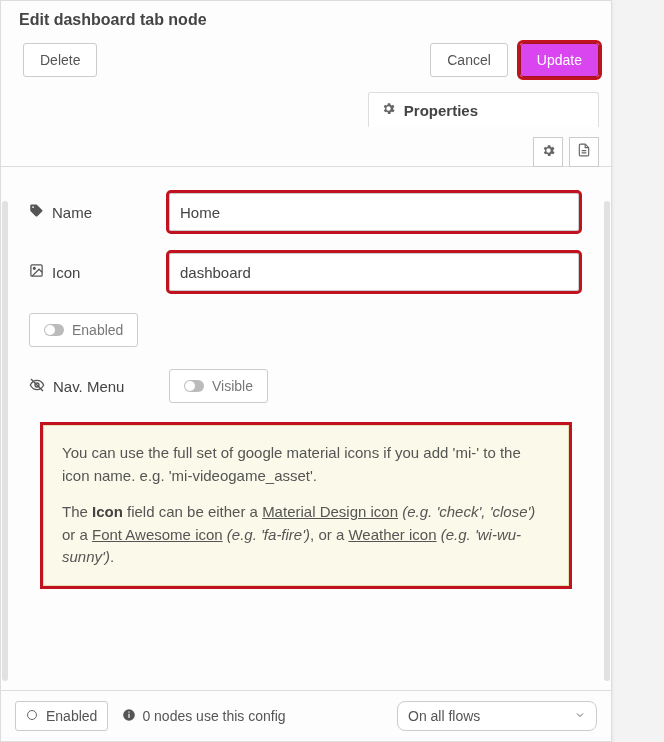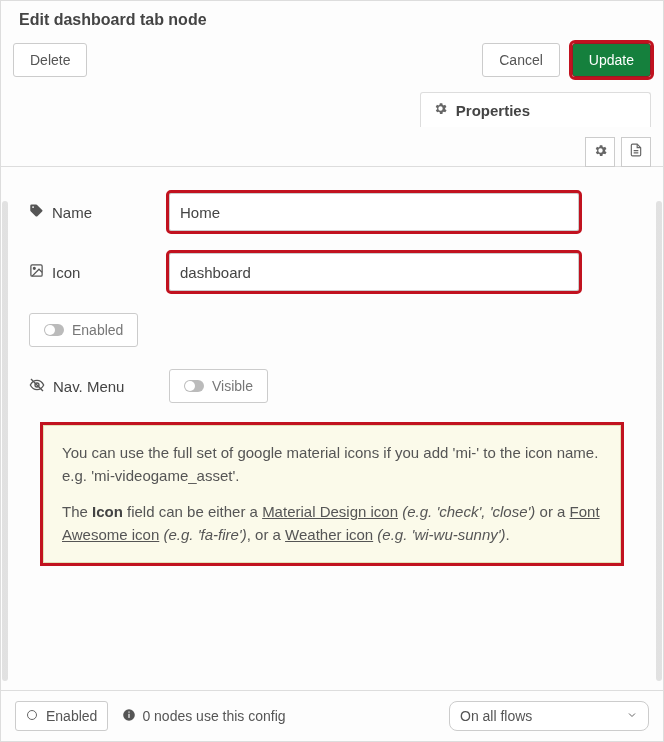--- a/index.html
+++ b/index.html
@@ -3,51 +3,51 @@
 <meta charset="utf-8">
 <style>
   * { box-sizing: border-box; }
   body {
     margin: 0;
     font-family: -apple-system, BlinkMacSystemFont, "Segoe UI", Helvetica, Arial, sans-serif;
     background: #f3f3f3;
     color: #333;
   }
   .panel {
-    width: 664px;
+    width: 612px;
     height: 742px;
     background: #fdfdfd;
     border: 1px solid #ddd;
     position: relative;
     display: flex;
     flex-direction: column;
     box-shadow: 0 1px 4px rgba(0,0,0,.08);
   }
   .header {
     padding: 10px 14px 8px 18px;
     font-size: 16px;
     font-weight: 600;
     color: #444;
   }
   .btnrow {
     display: flex;
     align-items: center;
-    padding: 6px 12px 14px 12px;
+    padding: 6px 12px 14px 22px;
   }
   .btn {
     border: 1px solid #ccc;
     background: #fff;
     color: #555;
     font-size: 14px;
     padding: 8px 16px;
     border-radius: 3px;
     cursor: pointer;
   }
   .btn.primary {
-    background: #15803d;
+    background: #d946ef;
     border-color: #9f1623;
     color: #fff;
   }
   .spacer { flex: 1; }
   .hl-red { outline: 3px solid #c1121f; outline-offset: 0; }
   .tabs {
     display: flex;
     align-items: flex-end;
     padding: 0 12px;
     border-bottom: 1px solid #ddd;

